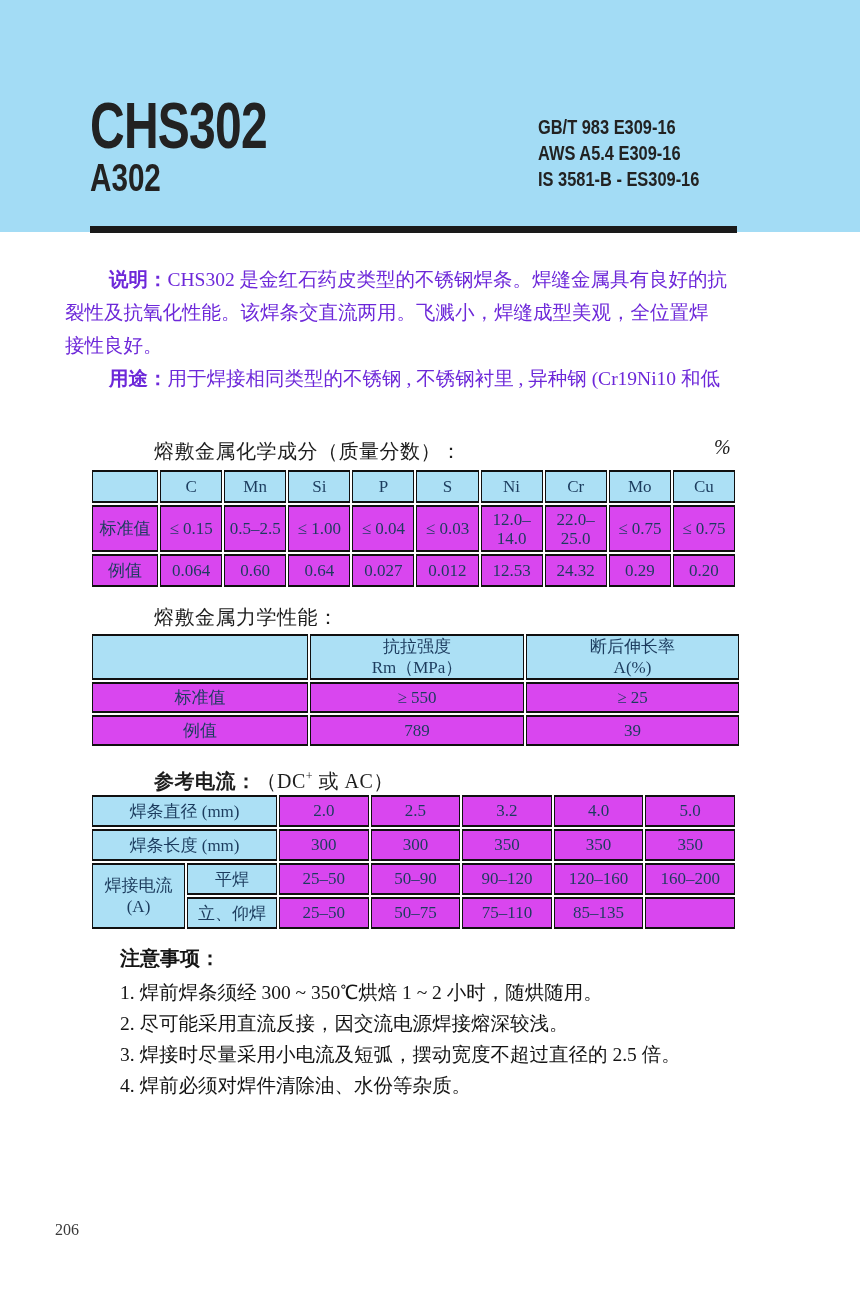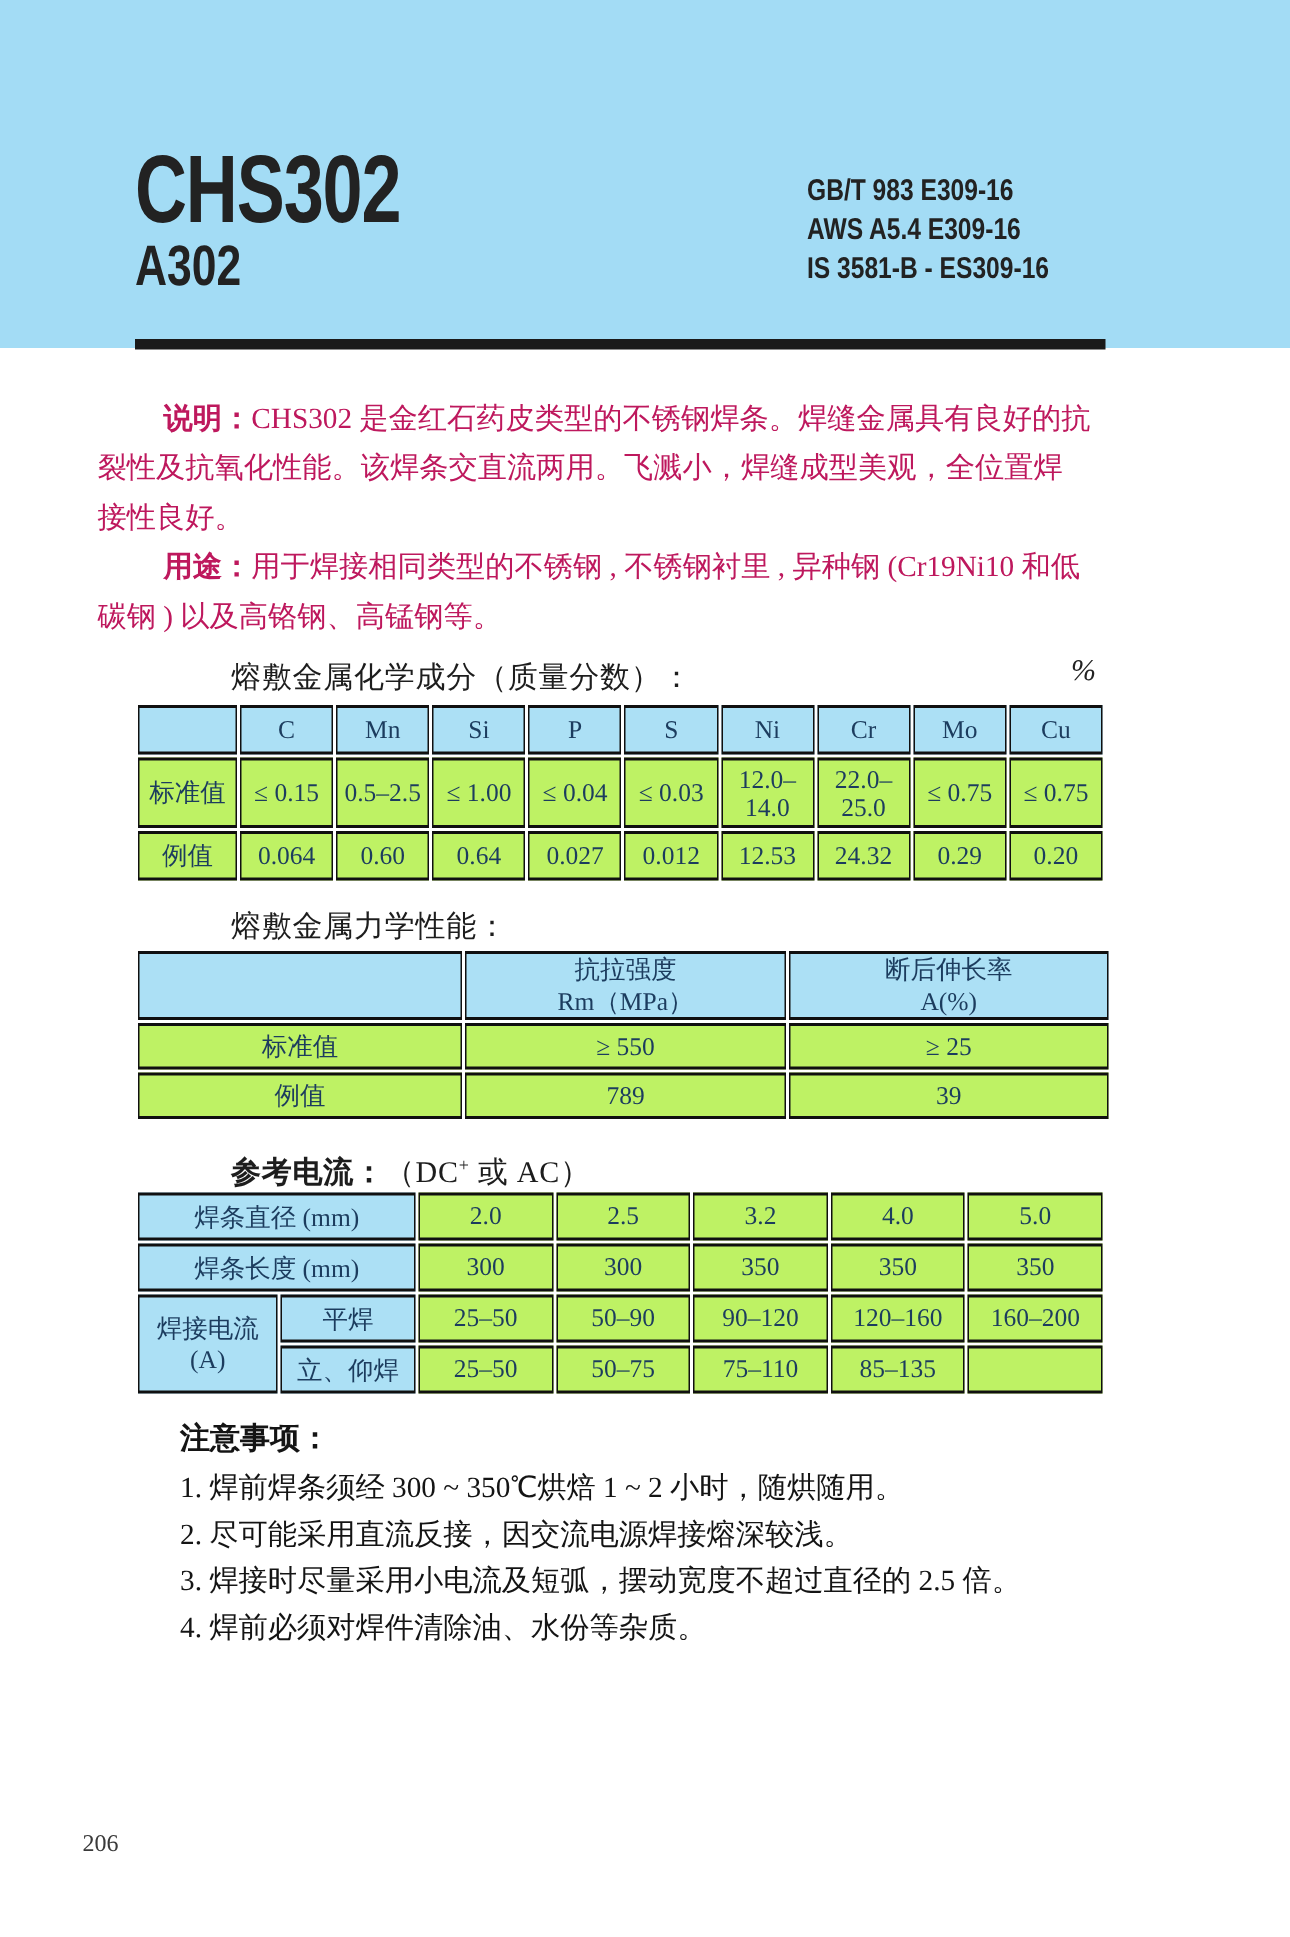--- a/index.html
+++ b/index.html
@@ -13,38 +13,38 @@
          transform:scaleX(0.75);transform-origin:left top;letter-spacing:-1px;}
   .submodel{position:absolute;left:90px;top:160px;font-family:"Liberation Sans",sans-serif;
          font-weight:bold;font-size:38px;line-height:36px;color:#222;
          transform:scaleX(0.78);transform-origin:left top;}
   .standards{position:absolute;left:538px;top:114px;font-family:"Liberation Sans",sans-serif;
          font-weight:bold;font-size:20px;line-height:26px;color:#222;
          transform:scaleX(0.82);transform-origin:left top;letter-spacing:0;}
   .divider{position:absolute;left:90px;top:226px;width:647px;height:7px;background:#1a1a1a;}
 
   
-  .para{position:absolute;left:65px;width:676px;font-size:19.5px;line-height:33px;color:#be185d;}
+  .para{position:absolute;left:65px;width:676px;font-size:19.5px;line-height:33px;color:#6d28d9;}
   .para .indent{text-indent:44px;}
   .plabel{font-family:"Liberation Sans",sans-serif;font-weight:bold;}
 
   
   .stitle{position:absolute;left:120px;font-family:"Liberation Sans",sans-serif;
           font-size:20px;color:#1d1d1d;letter-spacing:0.5px;margin-left:34px;}
   .unit{position:absolute;top:436px;left:714px;font-size:20px;font-style:italic;color:#222;}
   .dc-paren{font-family:"Liberation Serif",serif;font-weight:normal;}
   sup{font-size:12px;}
 
   
   table.t{position:absolute;left:90px;border-collapse:separate;border-spacing:2px;
           table-layout:fixed;font-size:17px;color:#1c3c5e;text-align:center;}
   table.t td{border:1px solid #101010;border-top-width:2px;border-bottom-width:2px;
              padding:0 2px;vertical-align:middle;overflow:hidden;}
   td.hd{background:#ace0f5;}
-  td.vl{background:#bef264;}
+  td.vl{background:#d946ef;}
   .pre{white-space:pre-line;line-height:19px;}
   .h2l{line-height:21px;}
 
   #chem{top:468px;width:647px;}
   #chem tr.hrow td{height:29px;}
   #chem tr.srow td{height:43px;}
   #chem tr.erow td{height:29px;}
 
   #mech{top:632px;width:647px;}
   #mech tr.hrow td{height:42px;}
@@ -76,21 +76,20 @@
   </div>
   <div class="divider"></div>
 
   <div class="para" style="top:263px;">
     <div class="indent"><span class="plabel">说明：</span><span>CHS302 是金红石药皮类型的不锈钢焊条。焊缝金属具有良好的抗</span></div>
     <div>裂性及抗氧化性能。该焊条交直流两用。飞溅小，焊缝成型美观，全位置焊</div>
     <div>接性良好。</div>
   </div>
   <div class="para" style="top:362px;">
     <div class="indent"><span class="plabel">用途：</span><span>用于焊接相同类型的不锈钢 , 不锈钢衬里 , 异种钢 (Cr19Ni10 和低</span></div>
-    <div>碳钢 ) 以及高铬钢、高锰钢等。</div>
   </div>
 
   <div class="stitle" style="top:438px;">熔敷金属化学成分（质量分数）：</div>
   <div class="unit">%</div>
 
   <table class="t" id="chem">
     <colgroup>
         <col style="width:66px">
         <col>
         <col>

